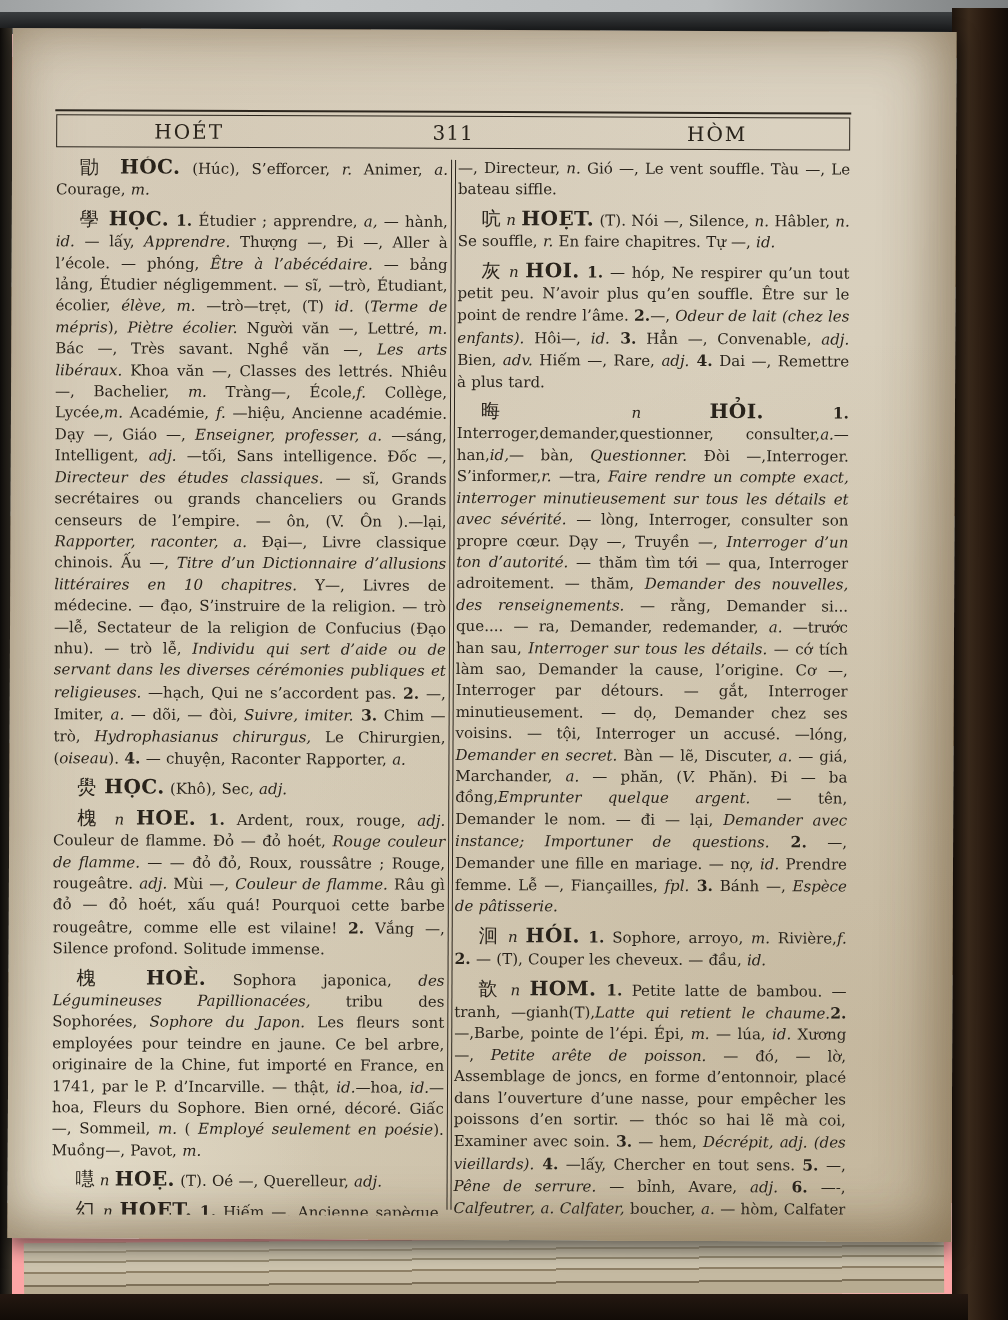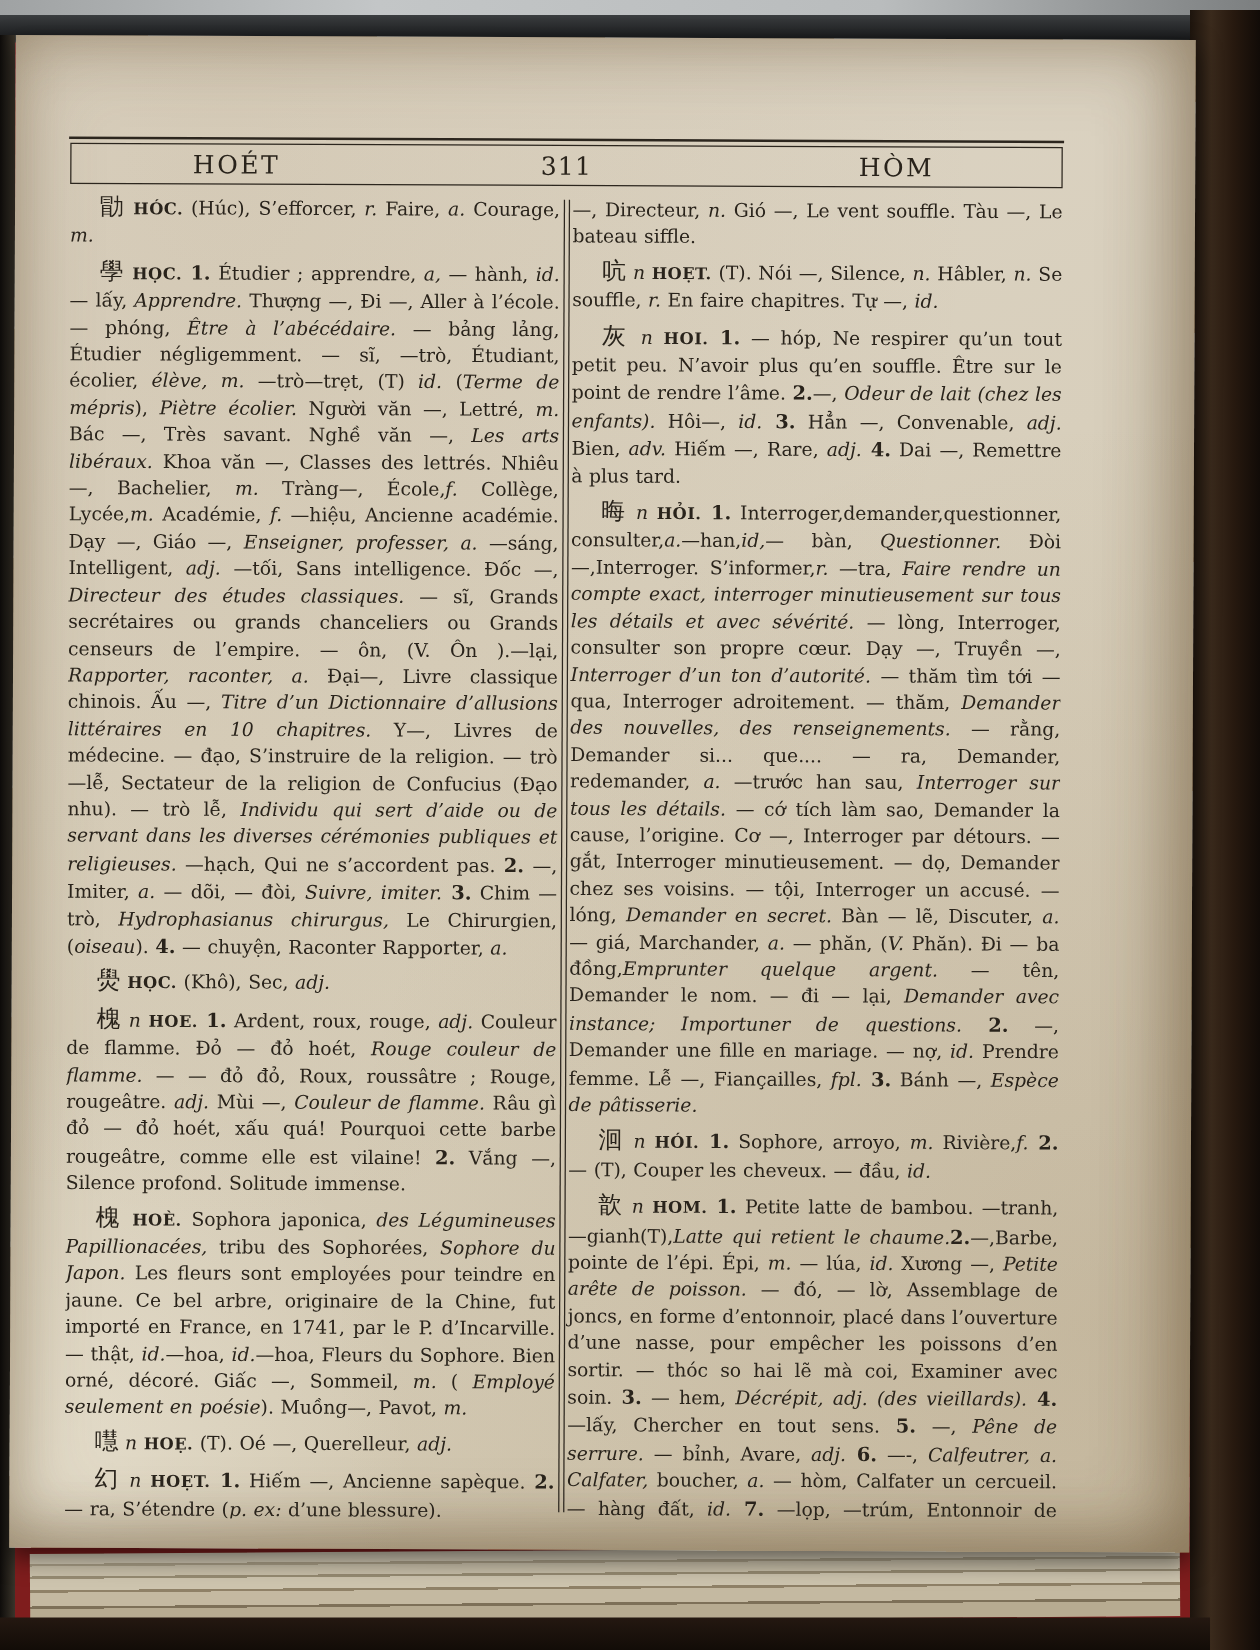--- a/index.html
+++ b/index.html
@@ -1,17 +1,17 @@
 <!DOCTYPE html>
 <html lang="fr"><head>
 <meta charset="utf-8">
 <style>
   html,body{margin:0;padding:0;background:#0b0908;}
   .photo{position:relative;width:1008px;height:1320px;overflow:hidden;
-    background:#7f1d1d;font-family:"DejaVu Serif", serif;}
+    background:#fca5a5;font-family:"DejaVu Serif", serif;}
   
   .strip-top-light{position:absolute;top:0;left:0;right:0;height:12px;
     background:linear-gradient(90deg,#9fa2a3,#c3c6c7 30%,#b9bcbd 70%,#7c7f80);}
   .strip-top-dark{position:absolute;top:12px;left:0;right:0;height:22px;
     background:linear-gradient(180deg,#3b3e40,#141516);}
   .edge-left{position:absolute;left:0;top:28px;width:12px;bottom:20px;
     background:linear-gradient(90deg,#0e0c0a,#3a342a);}
   .book-right{position:absolute;top:8px;right:0;width:56px;bottom:0;
     background:linear-gradient(90deg,#1d140d,#3a2a1c 30%,#27190f 62%,#110b07);}
   .bottom-dark{position:absolute;bottom:0;left:0;right:40px;height:26px;
@@ -40,21 +40,21 @@
   .header-cell.num{letter-spacing:1px;}
   
   .columns{display:flex;margin-top:9px;height:1058px;overflow:hidden;}
   .col{width:392px;text-align:justify;font-size:15px;line-height:21.4px;
     word-spacing:.5px;}
   .col-divider{width:3px;align-self:stretch;margin:2px 2px 6px 3px;
     border-left:1.3px solid #2c261e;border-right:1.3px solid #2c261e;}
   .entry{margin:0 0 7px;text-indent:1.6em;}
   .entry.cont{text-indent:0;}
   .r-c{font-size:19px;line-height:1;}
-  .r-h{font-weight:700;font-size:13px;letter-spacing:.4px;}
+  .r-h{font-weight:700;font-size:20px;letter-spacing:.4px;}
   .r-b{font-weight:700;font-size:15.5px;}
   .r-i{font-style:italic;}
   .r-m{font-style:italic;}
   .r-n{}
 </style>
 </head>
 <body>
 
 <div class="photo">
   <div class="strip-top-light"></div>
@@ -68,21 +68,21 @@
     <div class="text-block">
 
       <div class="header-box">
         <span class="header-cell">HOÉT</span>
         <span class="header-cell num">311</span>
         <span class="header-cell">HÒM</span>
       </div>
 
       <div class="columns">
         <div class="col">
-            <p class="entry"><span class="r-c">勖</span><span class="r-h"> HÓC.</span><span class="r-n"> (Húc), S’efforcer, </span><span class="r-i">r.</span><span class="r-n"> Faire, </span><span class="r-i">a.</span><span class="r-n"> Courage, </span><span class="r-i">m.</span></p>
+            <p class="entry"><span class="r-c">勖</span><span class="r-h"> HÓC.</span><span class="r-n"> (Húc), S’efforcer, </span><span class="r-i">r.</span><span class="r-n"> Animer, </span><span class="r-i">a.</span><span class="r-n"> Courage, </span><span class="r-i">m.</span></p>
             <p class="entry"><span class="r-c">學</span><span class="r-h"> HỌC.</span><span class="r-b"> 1.</span><span class="r-n"> Étudier ; apprendre, </span><span class="r-i">a,</span><span class="r-n"> — hành, </span><span class="r-i">id.</span><span class="r-n"> — lấy, </span><span class="r-i">Apprendre.</span><span class="r-n"> Thượng —, Đi —, Aller à l’école. — phóng, </span><span class="r-i">Être à l’abécédaire.</span><span class="r-n"> — bảng lảng, Étudier négligemment. — sĩ, —trò, Étudiant, écolier, </span><span class="r-i">élève, m.</span><span class="r-n"> —trò—trẹt, (T) </span><span class="r-i">id.</span><span class="r-n"> (</span><span class="r-i">Terme de mépris</span><span class="r-n">), </span><span class="r-i">Piètre écolier.</span><span class="r-n"> Người văn —, Lettré, </span><span class="r-i">m.</span><span class="r-n"> Bác —, Très savant. Nghề văn —, </span><span class="r-i">Les arts libéraux.</span><span class="r-n"> Khoa văn —, Classes des lettrés. Nhiêu—, Bachelier, </span><span class="r-i">m.</span><span class="r-n"> Tràng—, École,</span><span class="r-i">f.</span><span class="r-n"> Collège, Lycée,</span><span class="r-i">m.</span><span class="r-n"> Académie, </span><span class="r-i">f.</span><span class="r-n"> —hiệu, Ancienne académie. Dạy —, Giáo —, </span><span class="r-i">Enseigner, professer, a.</span><span class="r-n"> —sáng, Intelligent, </span><span class="r-i">adj.</span><span class="r-n"> —tối, Sans intelligence. Đốc —, </span><span class="r-i">Directeur des études classiques.</span><span class="r-n"> — sĩ, Grands secrétaires ou grands chanceliers ou Grands censeurs de l’empire. — ôn, (V. Ôn ).—lại, </span><span class="r-i">Rapporter, raconter, a.</span><span class="r-n"> Đại—, Livre classique chinois. Ấu —, </span><span class="r-i">Titre d’un Dictionnaire d’allusions littéraires en 10 chapitres.</span><span class="r-n"> Y—, Livres de médecine. — đạo, S’instruire de la religion. — trò —lễ, Sectateur de la religion de Confucius (Đạo nhu). — trò lễ, </span><span class="r-i">Individu qui sert d’aide ou de servant dans les diverses cérémonies publiques et religieuses.</span><span class="r-n"> —hạch, Qui ne s’accordent pas. </span><span class="r-b">2.</span><span class="r-n"> —, Imiter, </span><span class="r-i">a.</span><span class="r-n"> — dõi, — đòi, </span><span class="r-i">Suivre, imiter.</span><span class="r-b"> 3.</span><span class="r-n"> Chim — trò, </span><span class="r-i">Hydrophasianus chirurgus,</span><span class="r-n"> Le Chirurgien,(</span><span class="r-i">oiseau</span><span class="r-n">). </span><span class="r-b">4.</span><span class="r-n"> — chuyện, Raconter Rapporter, </span><span class="r-i">a.</span></p>
             <p class="entry"><span class="r-c">燢</span><span class="r-h"> HỌC.</span><span class="r-n"> (Khô), Sec, </span><span class="r-i">adj.</span></p>
             <p class="entry"><span class="r-c">槐</span><span class="r-m"> n </span><span class="r-h">HOE.</span><span class="r-b"> 1.</span><span class="r-n"> Ardent, roux, rouge, </span><span class="r-i">adj.</span><span class="r-n"> Couleur de flamme. Đỏ — đỏ hoét, </span><span class="r-i">Rouge couleur de flamme.</span><span class="r-n"> — — đỏ đỏ, Roux, roussâtre ; Rouge, rougeâtre. </span><span class="r-i">adj.</span><span class="r-n"> Mùi —, </span><span class="r-i">Couleur de flamme.</span><span class="r-n"> Râu gì đỏ — đỏ hoét, xấu quá! Pourquoi cette barbe rougeâtre, comme elle est vilaine! </span><span class="r-b">2.</span><span class="r-n"> Vắng —, Silence profond. Solitude immense.</span></p>
             <p class="entry"><span class="r-c">槐</span><span class="r-h"> HOÈ.</span><span class="r-n"> Sophora japonica, </span><span class="r-i">des Légumineuses Papillionacées,</span><span class="r-n"> tribu des Sophorées, </span><span class="r-i">Sophore du Japon.</span><span class="r-n"> Les fleurs sont employées pour teindre en jaune. Ce bel arbre, originaire de la Chine, fut importé en France, en 1741, par le P. d’Incarville. — thật, </span><span class="r-i">id.</span><span class="r-n">—hoa, </span><span class="r-i">id.</span><span class="r-n">—hoa, Fleurs du Sophore. Bien orné, décoré. Giấc —, Sommeil, </span><span class="r-i">m.</span><span class="r-n"> ( </span><span class="r-i">Employé seulement en poésie</span><span class="r-n">). Muồng—, Pavot, </span><span class="r-i">m.</span></p>
             <p class="entry"><span class="r-c">嚖</span><span class="r-m"> n </span><span class="r-h">HOẸ.</span><span class="r-n"> (T). Oé —, Querelleur, </span><span class="r-i">adj.</span></p>
             <p class="entry"><span class="r-c">幻</span><span class="r-m"> n </span><span class="r-h">HOẸT.</span><span class="r-b"> 1.</span><span class="r-n"> Hiếm —, Ancienne sapèque. </span><span class="r-b">2.</span><span class="r-n"> — ra, S’étendre (</span><span class="r-i">p. ex:</span><span class="r-n"> d’une blessure).</span></p>
           </div>
         <div class="col-divider"></div>
         <div class="col">
             <p class="entry cont"><span class="r-n">—, Directeur, </span><span class="r-i">n.</span><span class="r-n"> Gió —, Le vent souffle. Tàu —, Le bateau siffle.</span></p>

